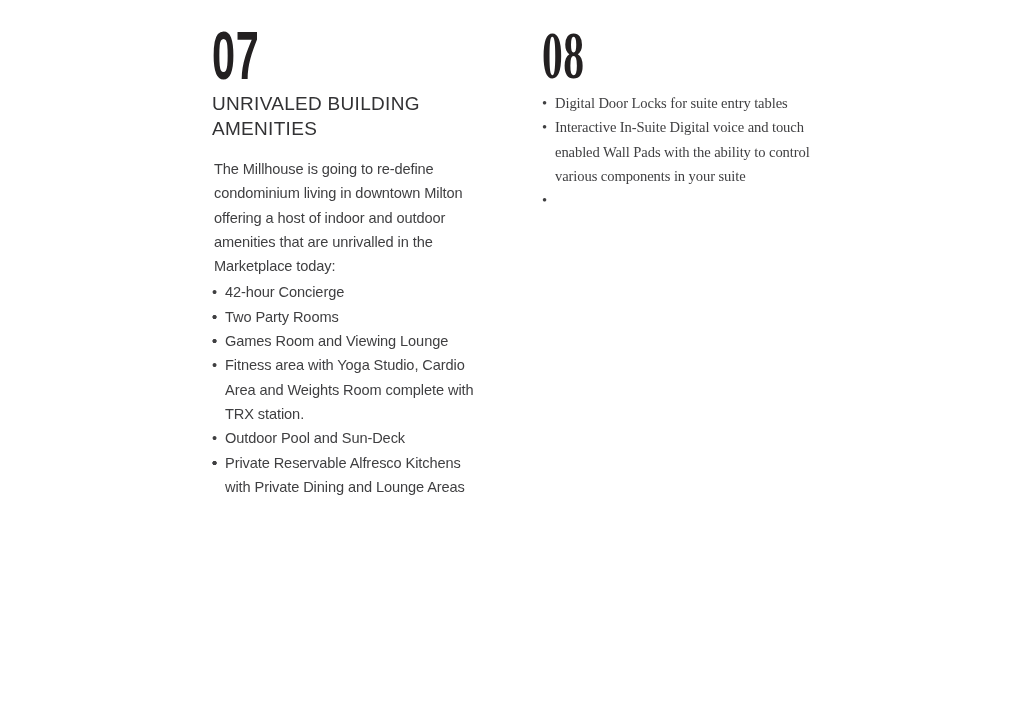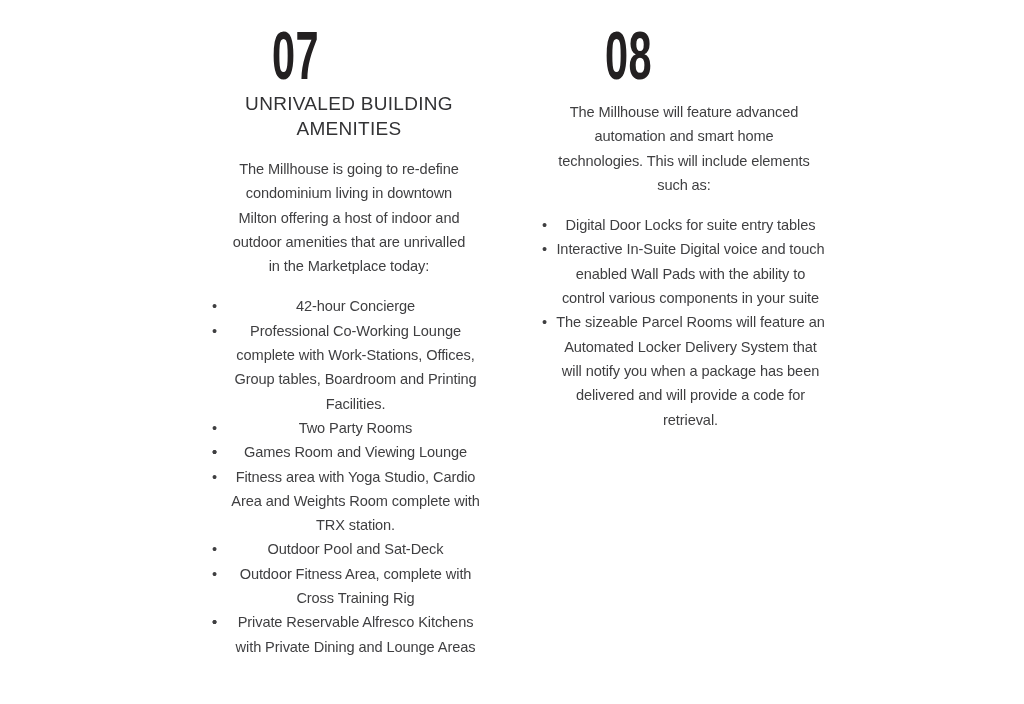--- a/index.html
+++ b/index.html
@@ -12,33 +12,32 @@
     height: 704px;
     overflow: hidden;
     font-family: "Liberation Sans", sans-serif;
     -webkit-font-smoothing: antialiased;
   }
   .page {
     position: relative;
     width: 1024px;
     height: 704px;
     background: #ffffff;
-    text-align: center;
   }
   .columns {
     position: absolute;
     left: 212px;
     top: 28px;
     display: flex;
     gap: 56px;
     align-items: flex-start;
   }
   .col { box-sizing: border-box; }
   .col-left  { width: 274px; }
-  .col-right { width: 284px; }
+  .col-right { width: 284px; font-family: Liberation Serif, serif; }
 
   .big-number {
     font-size: 68px;
     font-weight: 700;
     line-height: 54px;
     height: 56px;
     color: #232021;
     letter-spacing: 1px;
     transform: scaleX(0.61);
     transform-origin: left center;
@@ -53,21 +52,21 @@
     color: #323234;
     margin: 0 0 16px 0;
     white-space: pre-line;
   }
   .body-text {
     font-size: 14.6px;
     line-height: 24.3px;
     letter-spacing: -0.1px;
     color: #3f3f41;
   }
-  .intro, .outro { margin: 16px; }
+  .intro, .outro { margin: 2px; }
   .bullets {
     margin: 0;
     padding: 0;
     list-style: none;
   }
   .bullets li {
     position: relative;
     padding-left: 13px;
   }
   .bullets li .dot {
@@ -82,36 +81,35 @@
 <div class="page">
   <div class="columns">
 
     <section class="col col-left">
       <div class="big-number">07</div>
       <h2 class="title">UNRIVALED BUILDING
 AMENITIES</h2>
       <p class="body-text intro">The Millhouse is going to re-define condominium living in downtown Milton offering a host of indoor and outdoor amenities that are unrivalled in the Marketplace today:</p>
       <ul class="bullets body-text">
         <li><span class="dot">•</span><span>42-hour Concierge</span></li>
-        <li><span class="dot">•</span><span>Professional Co-Working Lounge complete with Work-Stations, Offices, Group tables, Boardroom and Printing Facilities.</span></li>
+        <li><span class="dot">•</span></li>
         <li><span class="dot">•</span><span>Two Party Rooms</span></li>
         <li><span class="dot">•</span></li>
         <li><span class="dot">•</span><span>Games Room and Viewing Lounge</span></li>
         <li><span class="dot">•</span><span>Fitness area with Yoga Studio, Cardio Area and Weights Room complete with TRX station.</span></li>
-        <li><span class="dot">•</span><span>Outdoor Pool and Sat-Deck</span></li>
-        <li><span class="dot">•</span><span>Outdoor Fitness Area, complete with Cross Training Rig</span></li>
+        <li><span class="dot">•</span><span>Outdoor Pool and Sun-Deck</span></li>
+        <li><span class="dot">•</span></li>
         <li><span class="dot">•</span></li>
         <li><span class="dot">•</span><span>Private Reservable Alfresco Kitchens with Private Dining and Lounge Areas</span></li>
       </ul>
     </section>
 
     <section class="col col-right">
       <div class="big-number">08</div>
-      <p class="body-text intro">The Millhouse will feature advanced automation and smart home technologies. This will include elements such as:</p>
       <ul class="bullets body-text">
         <li><span class="dot">•</span><span>Digital Door Locks for suite entry tables</span></li>
         <li><span class="dot">•</span><span>Interactive In-Suite Digital voice and touch enabled Wall Pads with the ability to control various components in your suite</span></li>
-        <li><span class="dot">•</span><span>The sizeable Parcel Rooms will feature an Automated Locker Delivery System that will notify you when a package has been delivered and will provide a code for retrieval.</span></li>
+        <li><span class="dot">•</span></li>
       </ul>
     </section>
 
   </div>
 </div>
 
 </body></html>

